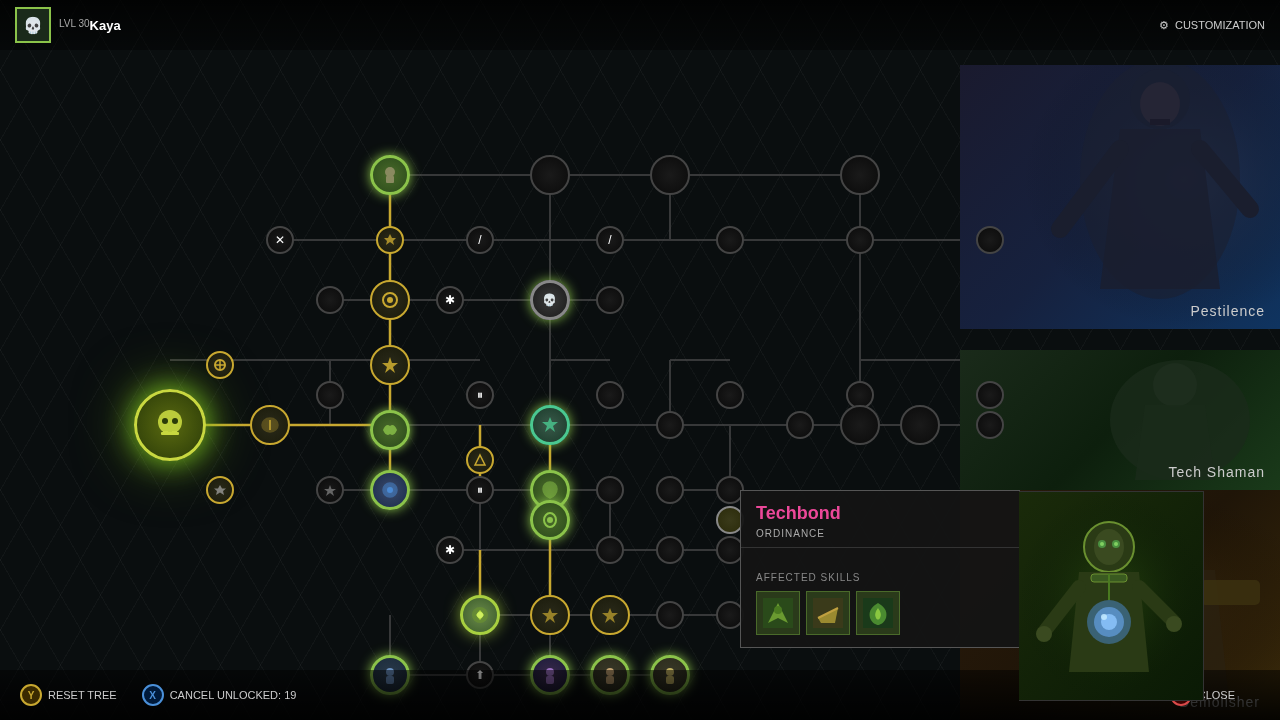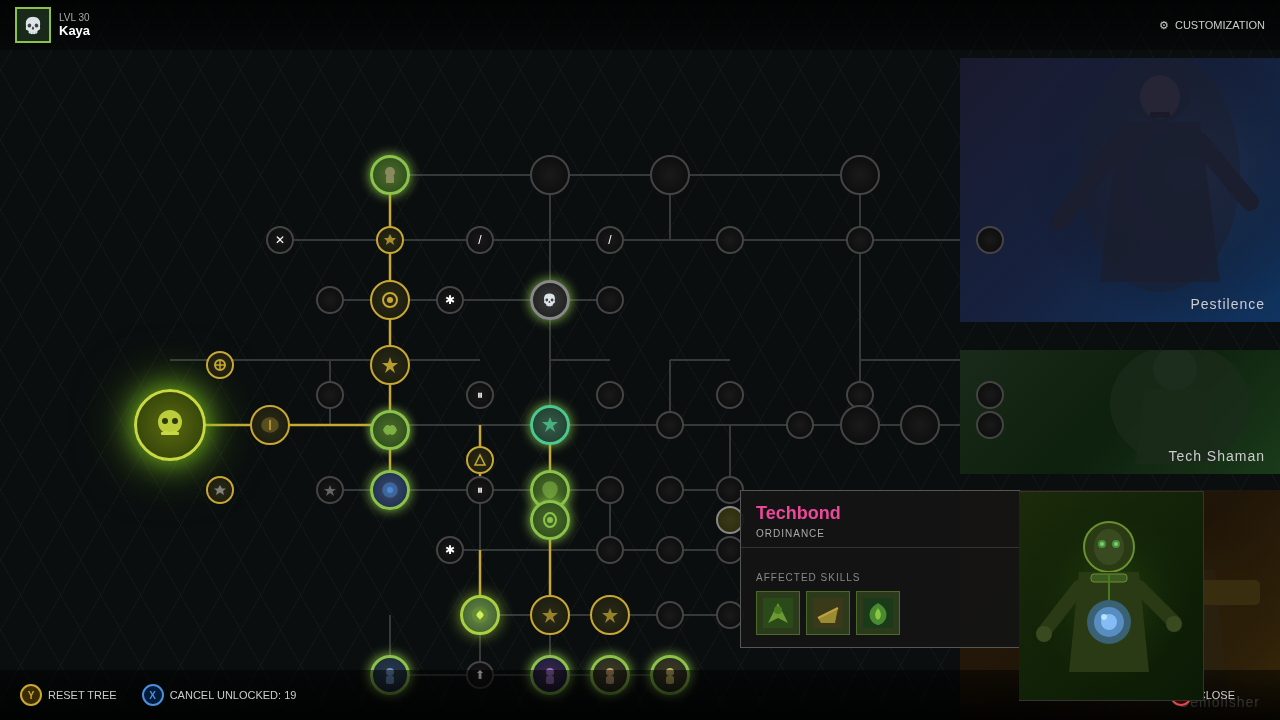--- a/index.html
+++ b/index.html
@@ -51,21 +51,21 @@
       border: 2px solid #8bc34a;
       background: #1a2a1a;
       display: flex;
       align-items: center;
       justify-content: center;
       font-size: 16px;
     }
 
     .player-info {
       display: flex;
-      flex-direction: column;
+      flex-direction: row;
     }
 
     .player-level {
       font-size: 10px;
       color: #aaa;
       text-transform: uppercase;
     }
 
     .player-name {
       font-size: 13px;
@@ -415,21 +415,21 @@
 
 
   <div class="nav-customization">
     <span>⚙</span>
     <span>CUSTOMIZATION</span>
   </div>
 </div>
 
 <div class="skill-tree-area">
 
-  <div class="char-portrait char-portrait-top" style="top:8px; height:264px;text-align:right;">
+  <div class="char-portrait char-portrait-top" style="top:15px; height:264px;text-align:right;">
     <div class="char-figure">
 
       <svg width="320" height="300" style="position:absolute;right:0;bottom:0;">
         <defs>
           <radialGradient id="pGlow" cx="70%" cy="50%">
             <stop offset="0%" stop-color="#2a3a5a" stop-opacity="0.8"></stop>
             <stop offset="100%" stop-color="#0a0e1a" stop-opacity="0"></stop>
           </radialGradient>
         </defs>
         <rect width="320" height="300" fill="url(#pGlow)"></rect>
@@ -442,21 +442,21 @@
 
         <polygon points="160,100 240,100 260,260 140,260" fill="#1a1e2e" opacity="0.8"></polygon>
 
         <line x1="160" y1="120" x2="100" y2="200" stroke="#1a1e2e" stroke-width="18" stroke-linecap="round"></line>
         <line x1="240" y1="120" x2="290" y2="180" stroke="#1a1e2e" stroke-width="18" stroke-linecap="round"></line>
       </svg>
     </div>
     <span class="char-label" style="position:absolute;bottom:10px;right:15px;font-size:14px;color:#ccc;letter-spacing:1px;">Pestilence</span>
   </div>
 
-  <div class="char-portrait" style="top:300px; height:124px; right:0; width:320px; background:linear-gradient(135deg,#1a2a1a,#0d1f0d,#1a3a1a); position:absolute;">
+  <div class="char-portrait" style="top:300px; height:140px; right:0; width:320px; background:linear-gradient(135deg,#1a2a1a,#0d1f0d,#1a3a1a); position:absolute;">
     <svg width="320" height="140" style="position:absolute;right:0;bottom:0;">
       <ellipse cx="220" cy="70" rx="70" ry="60" fill="#1a2a1a" opacity="0.8"></ellipse>
       <circle cx="215" cy="35" r="22" fill="#1e2e1e" opacity="0.9"></circle>
       <polygon points="185,55 245,55 255,130 175,130" fill="#1a2a1a" opacity="0.8"></polygon>
     </svg>
     <span style="position:absolute;bottom:10px;right:15px;font-size:14px;color:#ccc;letter-spacing:1px;">Tech Shaman</span>
   </div>
 
   <div class="char-portrait" style="top:440px; height:230px; right:0; width:320px; background:linear-gradient(135deg,#2a1a0a,#1f1508,#3a2a0a); position:absolute;">
     <svg width="320" height="230" style="position:absolute;right:0;bottom:0;">

